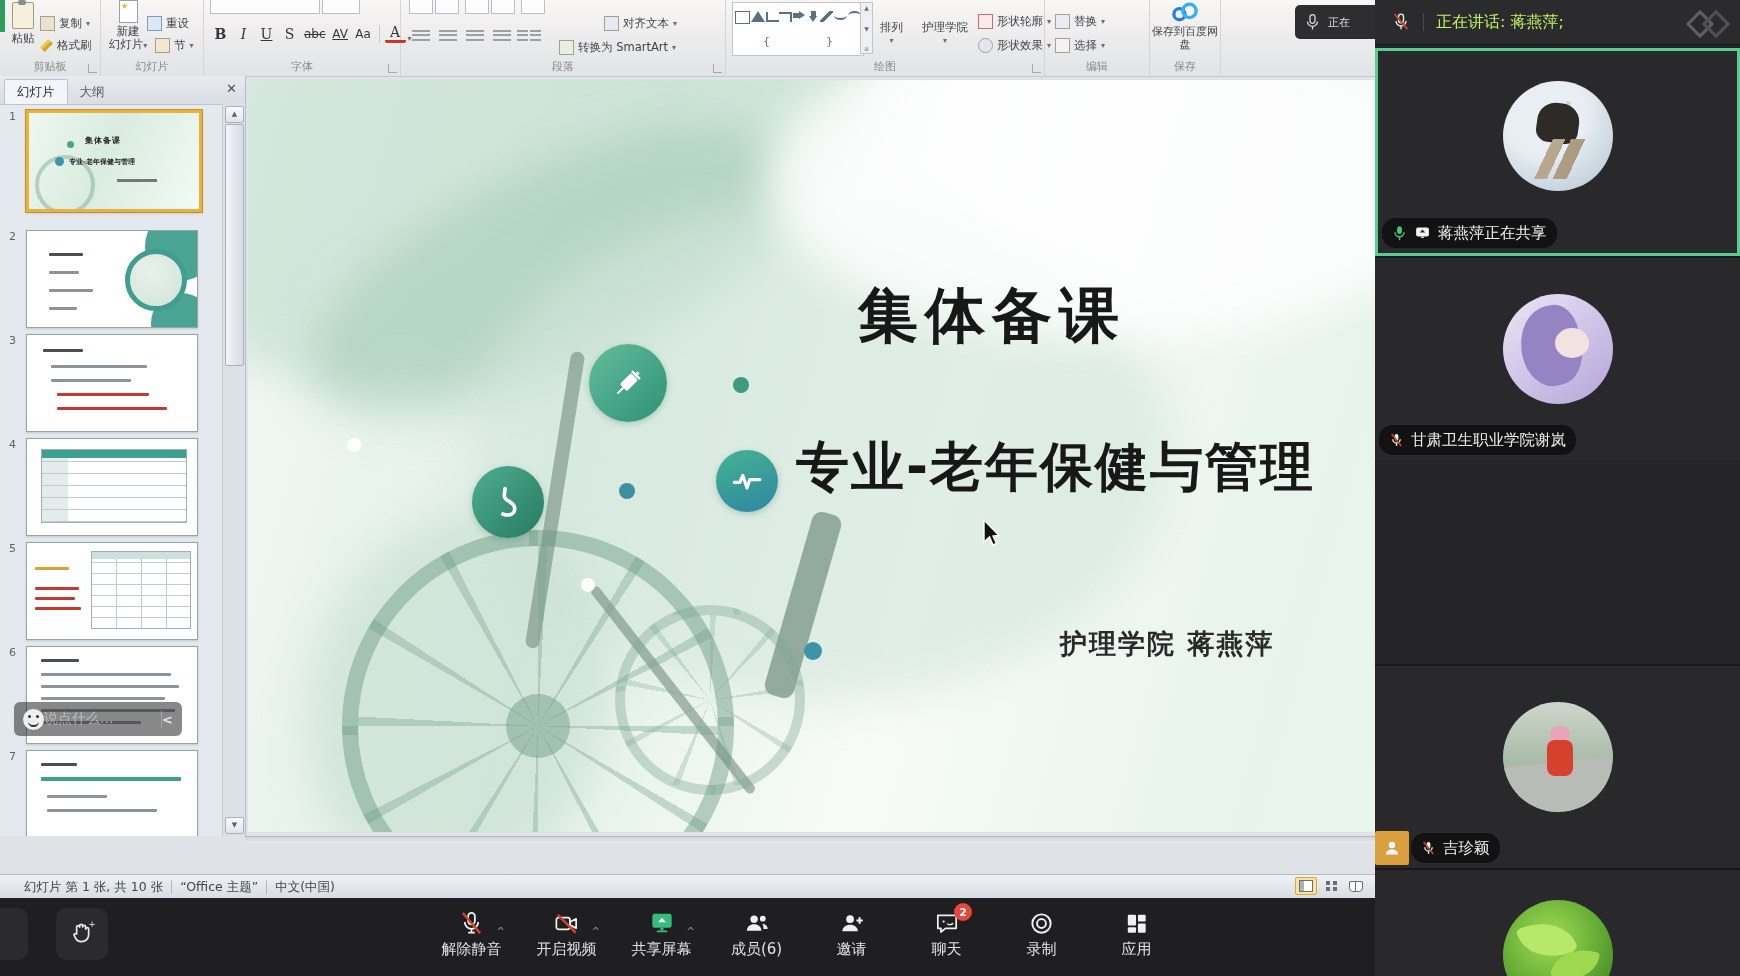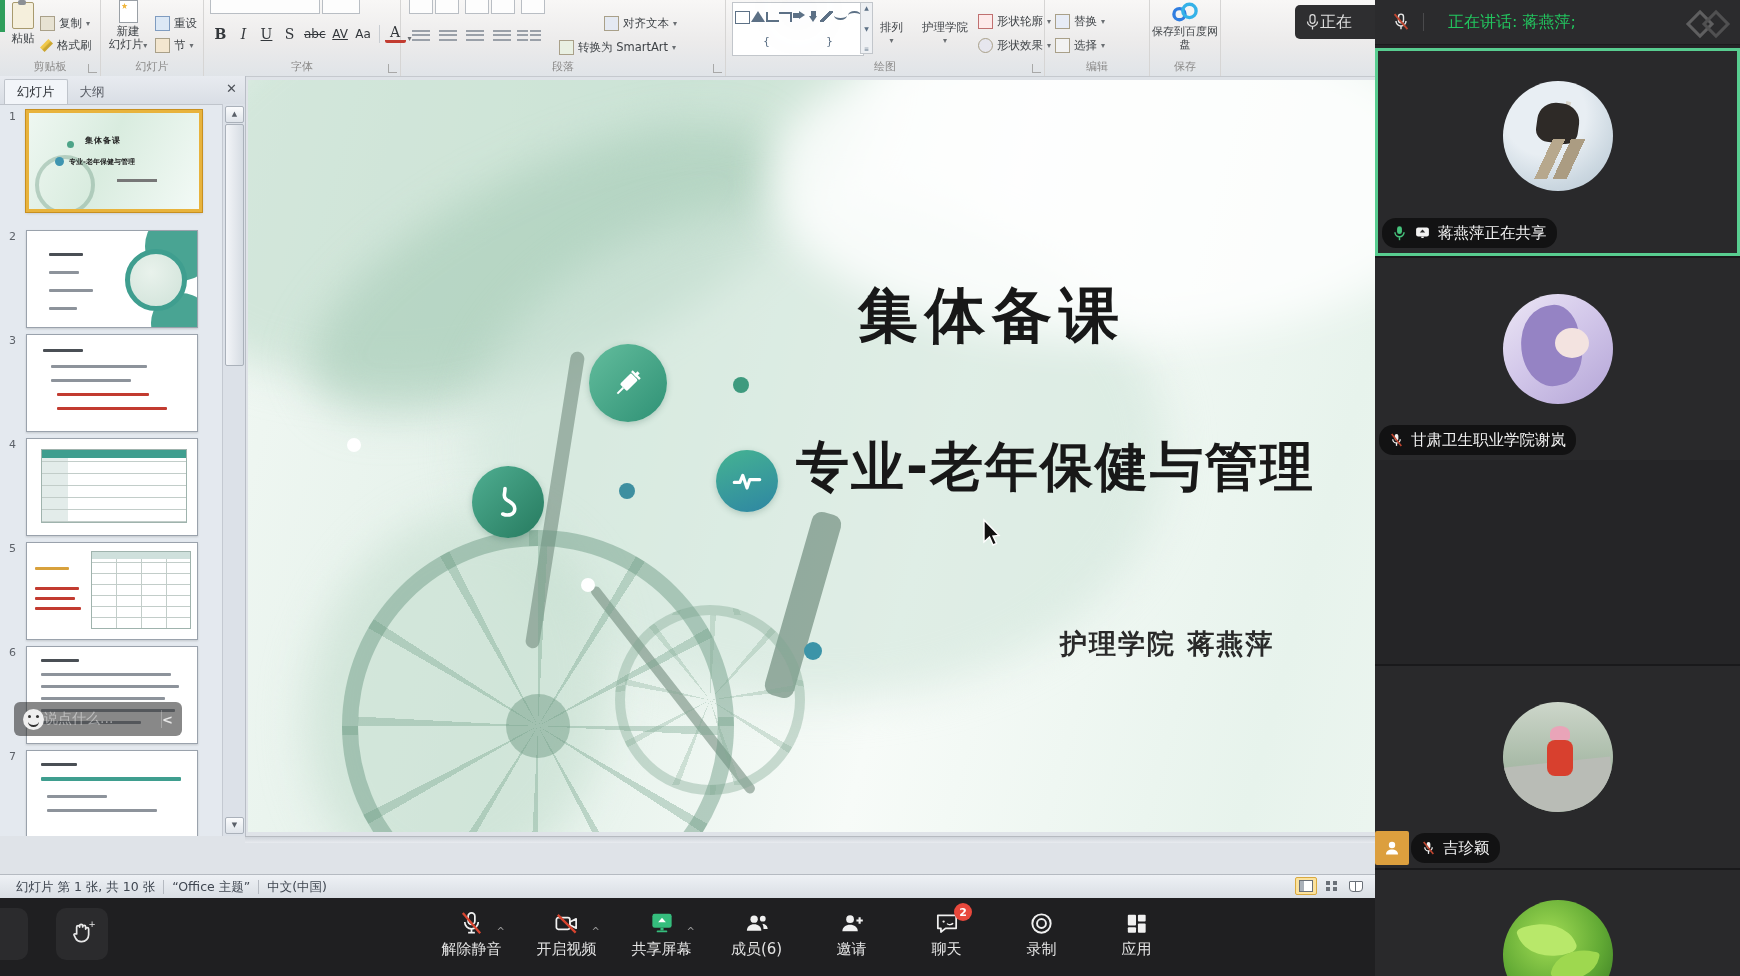--- a/index.html
+++ b/index.html
@@ -59,21 +59,21 @@
   .sg.arr-d:before{content:"";position:absolute;left:4px;top:0;width:5px;height:6px;background:#5d7186;}
   .sg.arr-d:after{content:"";position:absolute;left:2px;top:5px;border-left:4.5px solid transparent;border-right:4.5px solid transparent;border-top:6px solid #5d7186;}
   .sg.blob{border:1.5px solid #5d7186;border-radius:60% 40% 55% 45%;}
   .sg.pen{background:linear-gradient(135deg,transparent 40%,#5d7186 40% 60%,transparent 60%);}
   .sg.wave{border-bottom:2px solid #5d7186;border-radius:0 0 50% 50%;height:7px;}
   .sg.wave2{border-top:2px solid #5d7186;border-radius:50% 50% 0 0;height:7px;}
   .sg.brace{color:#5d7186;font-size:11px;line-height:11px;text-align:center;}
   .shape-scroll{position:absolute;left:134px;top:2px;width:11px;height:48px;border:1px solid #c2c6cb;background:#eef0f3;display:flex;flex-direction:column;align-items:center;justify-content:space-between;padding:1px 0;font-size:6px;color:#5d7186;}
 
   
-  .mini-bar{position:absolute;left:1295px;top:5px;width:80px;height:34px;background:#2e2e30;border-radius:5px 0 0 5px;display:flex;align-items:center;padding-left:10px;z-index:4;color:#dddddd;font-size:16px;overflow:hidden;}
+  .mini-bar{position:absolute;left:1295px;top:5px;width:80px;height:34px;background:#2e2e30;border-radius:5px 0 0 5px;display:flex;align-items:center;gap:8px;padding-left:10px;z-index:4;color:#dddddd;font-size:11px;overflow:hidden;}
 
   
   .spanel{position:absolute;left:0;top:76px;width:245px;height:760px;background:#e4e9ef;border-right:1px solid #b9bec6;z-index:2;}
   .tabbar{position:relative;height:28px;background:linear-gradient(#e8ebf0,#d9dee5);border-bottom:1px solid #bfc4cb;display:flex;align-items:flex-end;}
   .tab{font-size:12.5px;padding:4px 12px 3px;color:#5a5e66;}
   .tab.active{background:#f2f5f9;border:1px solid #bfc4cb;border-bottom:none;color:#2f3338;border-radius:2px 2px 0 0;margin-left:4px;}
   .tab-close{position:absolute;right:8px;top:5px;font-size:13px;color:#4c5057;font-weight:bold;cursor:default;}
   .thumb-list{position:absolute;left:0;top:28px;right:22px;bottom:0;overflow:hidden;}
   .titem{position:absolute;left:0;width:100%;}
   .tnum{position:absolute;left:9px;top:2px;font-size:11px;color:#5d6269;}
@@ -150,21 +150,21 @@
   .hand-btn{position:absolute;left:56px;top:10px;width:52px;height:52px;background:#2b2b2d;border-radius:10px;display:flex;align-items:center;justify-content:center;}
   .mt-items{position:absolute;left:424px;top:6px;display:flex;}
   .mt-item{width:95px;display:flex;flex-direction:column;align-items:center;position:relative;padding-top:6px;}
   .mt-item .lbl{font-size:15px;color:#e3e3e3;margin-top:3px;white-space:nowrap;}
   .mt-chev{position:absolute;right:14px;top:22px;font-size:10px;color:#9a9a9a;}
   .badge{position:absolute;top:-1px;right:22px;min-width:18px;height:18px;border-radius:9px;background:#e8483c;color:#fff;font-size:11px;font-weight:bold;display:flex;align-items:center;justify-content:center;padding:0 4px;box-sizing:border-box;}
 
   
   .panel{position:absolute;left:1375px;top:0;width:365px;height:976px;background:#252527;z-index:6;}
   .phead{position:relative;height:44px;background:#2b2b2d;border-bottom:1px solid #1c1c1e;display:flex;align-items:center;}
-  .phead .txt{font-size:16px;color:#22c55e;margin-left:12px;}
+  .phead .txt{font-size:16px;color:#bef264;}
   .pdiv{width:1px;height:18px;background:#4a4a4c;margin:0 12px;}
   .logo{position:absolute;right:10px;top:10px;width:44px;height:24px;opacity:.55;}
   .logo .d{position:absolute;width:14px;height:14px;border:3px solid #8a8a8a;transform:rotate(45deg);}
   .tile{position:absolute;left:0;width:365px;background:#29292b;box-sizing:border-box;border-top:2px solid #19191b;overflow:hidden;}
   .tile.active{border:3px solid #58cd90;}
   .avatar{position:absolute;left:50%;transform:translateX(-50%);width:110px;height:110px;border-radius:50%;overflow:hidden;}
   .nlabel{position:absolute;left:4px;bottom:5px;height:30px;background:rgba(10,10,10,.72);border-radius:14px;display:flex;align-items:center;gap:7px;padding:0 10px;}
   .nlabel .ntxt{font-size:15.5px;color:#f2f2f2;white-space:nowrap;}
   .member-badge{position:absolute;left:0;bottom:3px;width:34px;height:34px;background:#dc9f3e;border-radius:2px;display:flex;align-items:center;justify-content:center;}
   .nlabel.offset{left:36px;}
@@ -225,21 +225,21 @@
       <div class="rgroup-label">剪贴板</div>
       <div class="launcher"></div>
     </div>
 
     <div class="rgroup" style="width:102px;">
       <div class="newslide-btn">
         <div class="page-icon star"></div>
         <span>新建</span><br>
         <span>幻灯片</span><span class="drop">▾</span>
       </div>
-      <div class="rsmall" style="left:54px;top:16px;">
+      <div class="rsmall" style="left:46px;top:16px;">
         <span class="miniicon" style="background:#dce8f5;border-color:#7f9cc0;"></span>
         <span>重设</span>
       </div>
       <div class="rsmall" style="left:54px;top:38px;">
         <span class="miniicon" style="background:#f3e6cf;"></span>
         <span>节</span>
           <span class="drop">▾</span>
       </div>
       <div class="rgroup-label">幻灯片</div>
     </div>
@@ -514,21 +514,21 @@
     <div class="dot" style="left:333px;top:498px;width:14px;height:14px;background:#fff;"></div>
 
     <div class="slide-title">集体备课</div>
     <div class="slide-subtitle">专业-老年保健与管理</div>
     <div class="slide-author">护理学院 蒋燕萍</div>
   </div>
 
   <div class="splitter"></div>
 
   <div class="statusbar">
-    <span style="margin-left:16px;">幻灯片 第 1 张, 共 10 张</span>
+    <span style="margin-left:24px;">幻灯片 第 1 张, 共 10 张</span>
     <span class="sdiv"></span>
     <span>“Office 主题”</span>
     <span class="sdiv"></span>
     <span>中文(中国)</span>
     <div class="viewbtns">
       <div class="vbtn sel">
           <div class="vb-normal"></div>
         </div>
       <div class="vbtn">
           <div class="vb-grid"></div>

